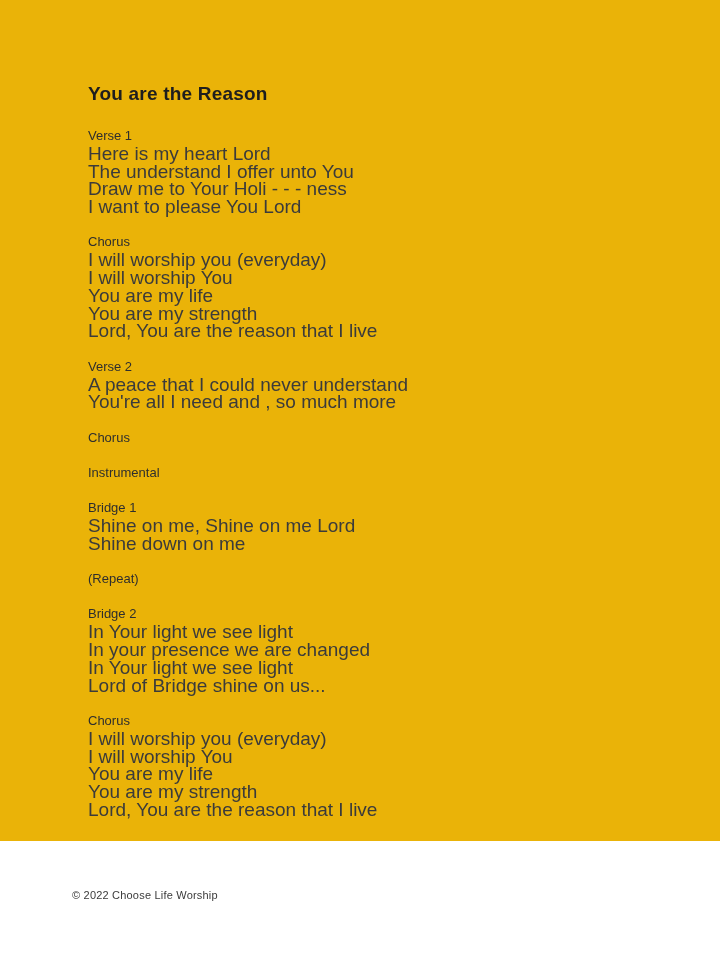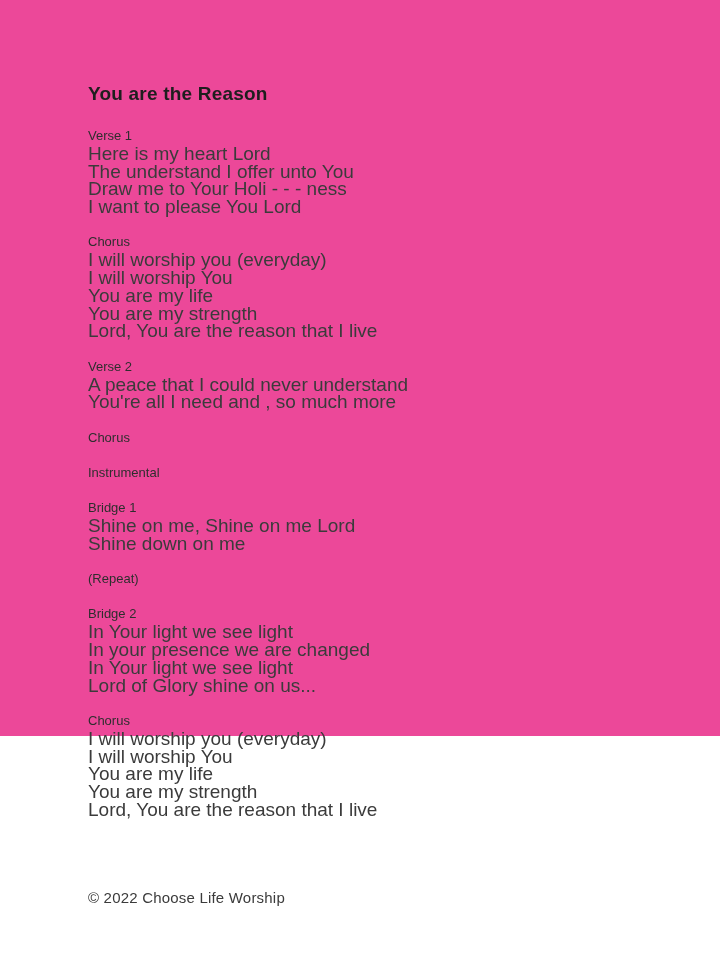--- a/index.html
+++ b/index.html
@@ -5,22 +5,22 @@
   * { margin: 0; padding: 0; box-sizing: border-box; }
   html, body {
     width: 720px;
     height: 960px;
     background: #ffffff;
     font-family: "Liberation Sans", "DejaVu Sans", sans-serif;
   }
   .page {
     position: relative;
     width: 720px;
-    height: 736px;
-    background: #ec4899;
+    height: 841px;
+    background: #eab308;
     padding: 82px 80px 0 88px;
   }
   .doc-title {
     font-size: 19px;
     font-weight: bold;
     color: #1e1e1e;
     line-height: 24px;
     margin-bottom: 21px;
     letter-spacing: 0.2px;
   }
@@ -33,23 +33,23 @@
     color: #2e2e2e;
     line-height: 17.8px;
   }
   .lyric-line {
     font-size: 19px;
     color: #3b3b3b;
     line-height: 17.8px;
   }
   .footer {
     position: absolute;
-    left: 88px;
+    left: 72px;
     top: 889px;
-    font-size: 15px;
+    font-size: 11px;
     color: #3b3b3b;
     letter-spacing: 0.2px;
   }
 </style>
 </head>
 <body>
 
 <div class="page">
 
   <h1 class="doc-title">You are the Reason</h1>
@@ -93,21 +93,21 @@
 
   <div class="section">
     <div class="section-heading">(Repeat)</div>
   </div>
 
   <div class="section">
     <div class="section-heading">Bridge 2</div>
     <div class="lyric-line">In Your light we see light</div>
     <div class="lyric-line">In your presence we are changed</div>
     <div class="lyric-line">In Your light we see light</div>
-    <div class="lyric-line">Lord of Glory shine on us...</div>
+    <div class="lyric-line">Lord of Bridge shine on us...</div>
   </div>
 
   <div class="section">
     <div class="section-heading">Chorus</div>
     <div class="lyric-line">I will worship you (everyday)</div>
     <div class="lyric-line">I will worship You</div>
     <div class="lyric-line">You are my life</div>
     <div class="lyric-line">You are my strength</div>
     <div class="lyric-line">Lord, You are the reason that I live</div>
   </div>

